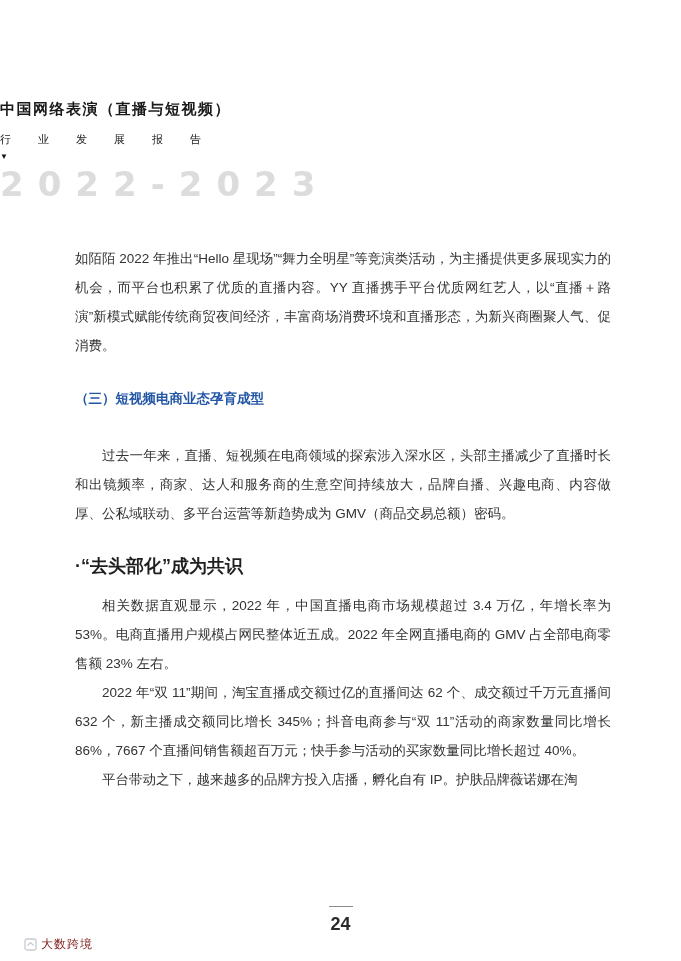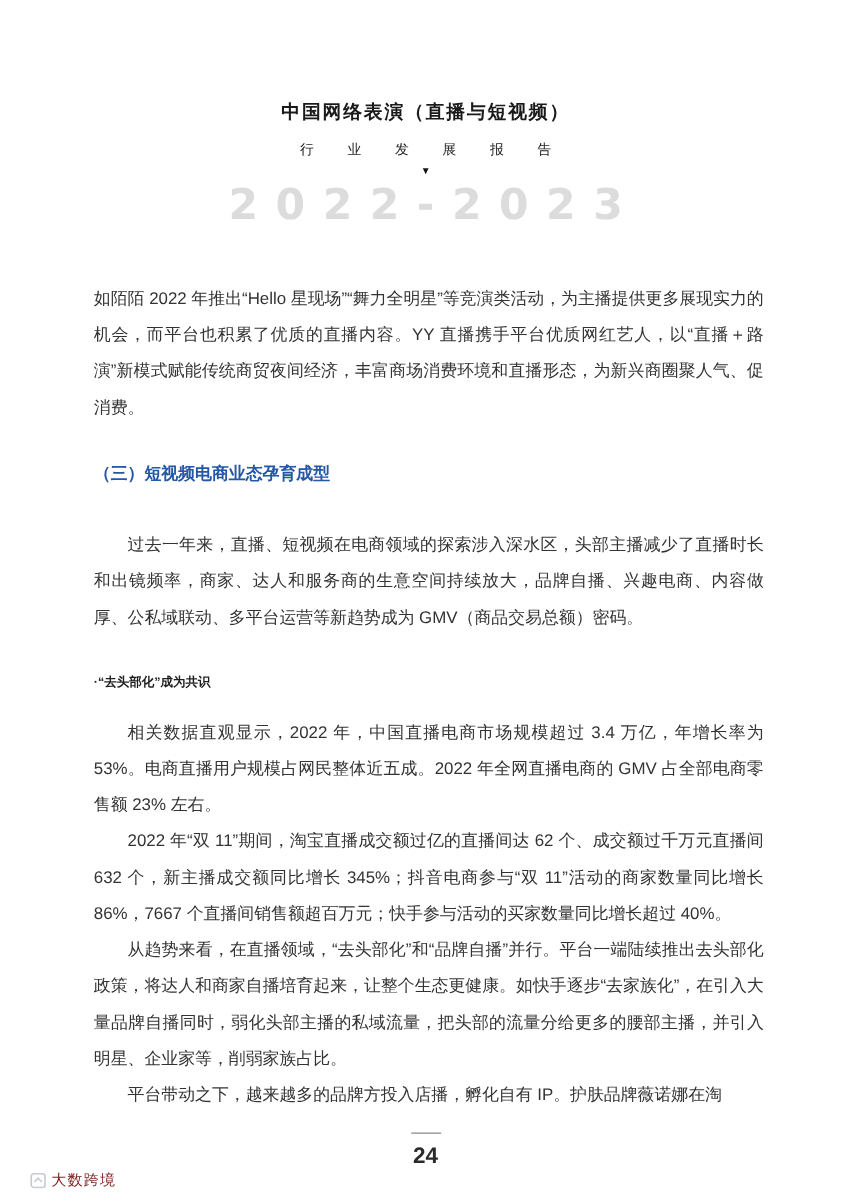--- a/index.html
+++ b/index.html
@@ -9,21 +9,21 @@
   .page {
     position: relative;
     width: 681px;
     height: 961px;
     margin: 0 auto;
     background: #ffffff;
     overflow: hidden;
   }
 
   
-  .report-header { text-align: center; padding-top: 80px; }
+  .report-header { padding-top: 100px; }
 
   .report-title {
     font-size: 15px;
     font-weight: 700;
     color: #1a1a1a;
     letter-spacing: 1.5px;
   }
 
   .report-subtitle {
     margin-top: 13px;
@@ -67,21 +67,21 @@
 
   .section-heading {
     font-size: 13.5px;
     font-weight: 700;
     color: #2457a5;
     margin: 24px 0 28px 0;
     line-height: 29px;
   }
 
   .sub-heading {
-    font-size: 10px;
+    font-size: 18px;
     font-weight: 700;
     color: #1f1f1f;
     margin: 24px 0 10px 0;
     line-height: 29px;
   }
 
   
   .page-footer {
     position: absolute;
     left: 0; right: 0;
@@ -130,21 +130,20 @@
     <p class="para noindent">如陌陌 2022 年推出“Hello 星现场”“舞力全明星”等竞演类活动，为主播提供更多展现实力的机会，而平台也积累了优质的直播内容。YY 直播携手平台优质网红艺人，以“直播＋路演”新模式赋能传统商贸夜间经济，丰富商场消费环境和直播形态，为新兴商圈聚人气、促消费。</p>
 
     <h2 class="section-heading">（三）短视频电商业态孕育成型</h2>
 
     <p class="para">过去一年来，直播、短视频在电商领域的探索涉入深水区，头部主播减少了直播时长和出镜频率，商家、达人和服务商的生意空间持续放大，品牌自播、兴趣电商、内容做厚、公私域联动、多平台运营等新趋势成为 GMV（商品交易总额）密码。</p>
 
     <h3 class="sub-heading">·“去头部化”成为共识</h3>
 
     <p class="para">相关数据直观显示，2022 年，中国直播电商市场规模超过 3.4 万亿，年增长率为 53%。电商直播用户规模占网民整体近五成。2022 年全网直播电商的 GMV 占全部电商零售额 23% 左右。</p>
     <p class="para">2022 年“双 11”期间，淘宝直播成交额过亿的直播间达 62 个、成交额过千万元直播间 632 个，新主播成交额同比增长 345%；抖音电商参与“双 11”活动的商家数量同比增长 86%，7667 个直播间销售额超百万元；快手参与活动的买家数量同比增长超过 40%。</p>
-    <p class="para">从趋势来看，在直播领域，“去头部化”和“品牌自播”并行。平台一端陆续推出去头部化政策，将达人和商家自播培育起来，让整个生态更健康。如快手逐步“去家族化”，在引入大量品牌自播同时，弱化头部主播的私域流量，把头部的流量分给更多的腰部主播，并引入明星、企业家等，削弱家族占比。</p>
     <p class="para">平台带动之下，越来越多的品牌方投入店播，孵化自有 IP。护肤品牌薇诺娜在淘</p>
   </main>
 
   <footer class="page-footer">
     <div class="pn-rule"></div>
     <div class="page-number">24</div>
   </footer>
 
   <div class="watermark">
     <span class="wm-icon">

